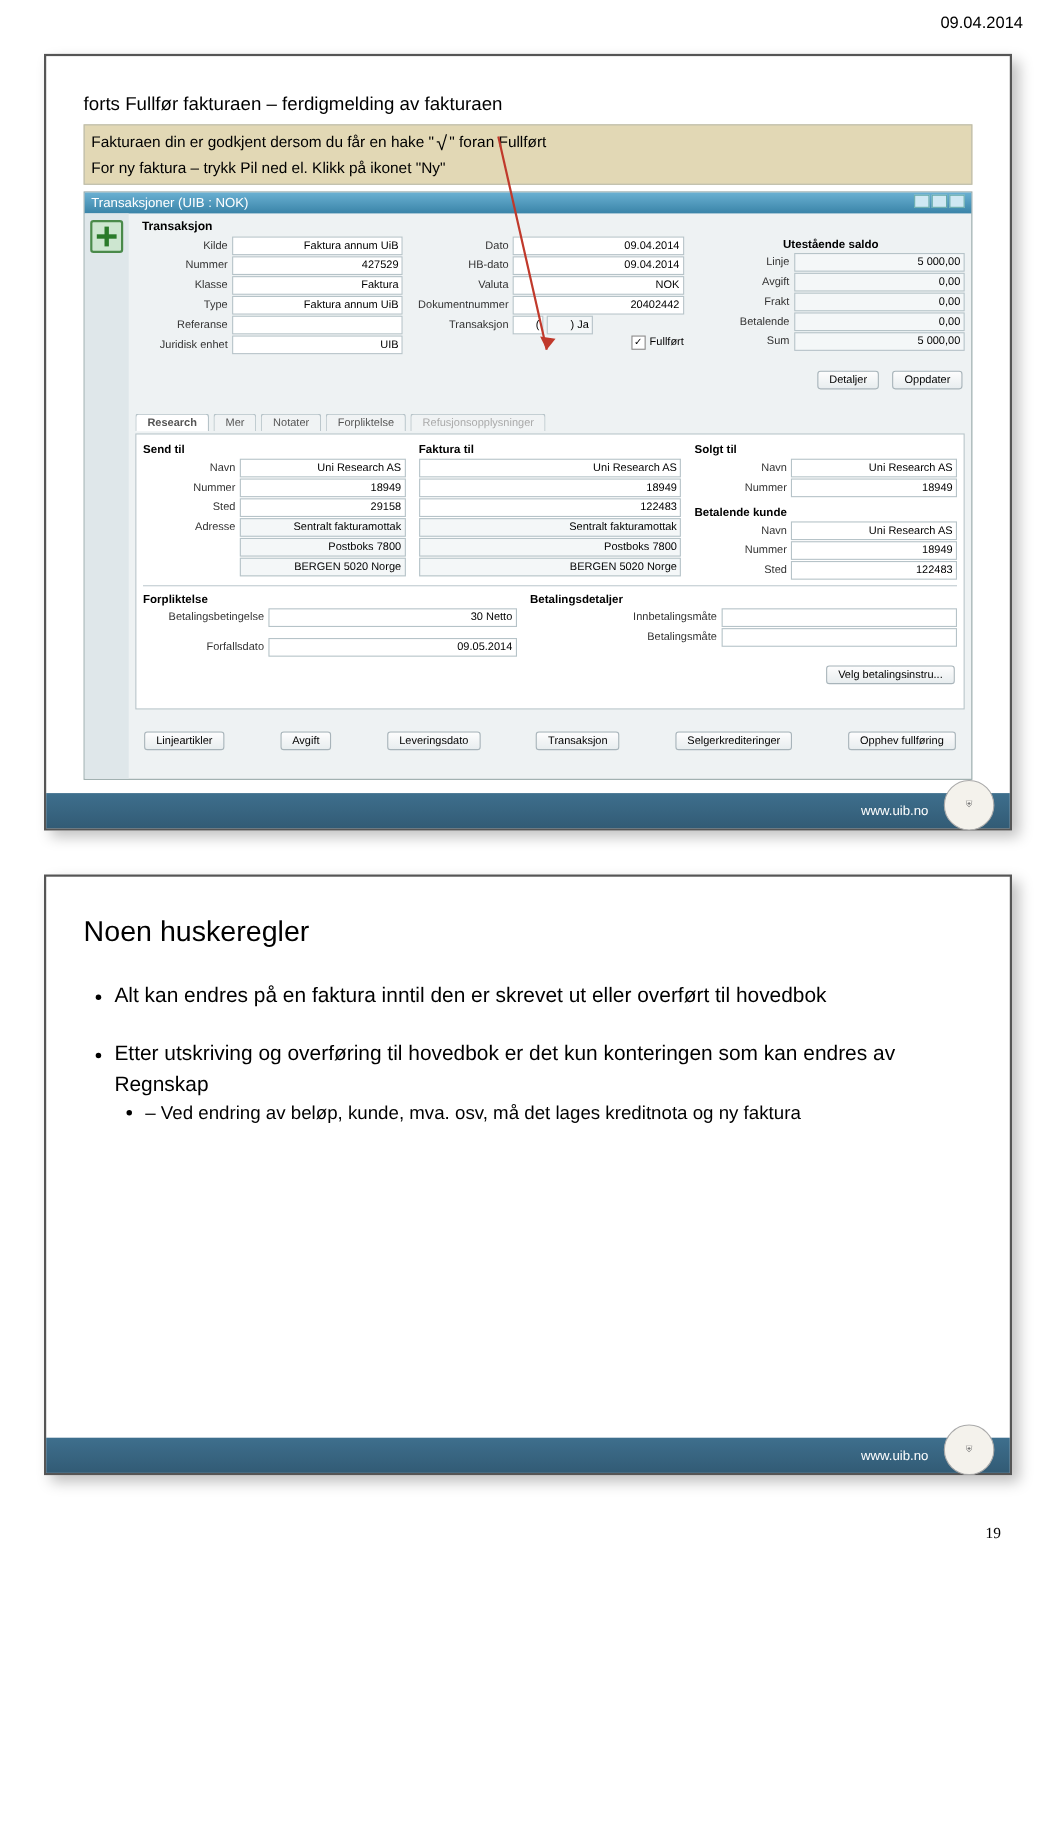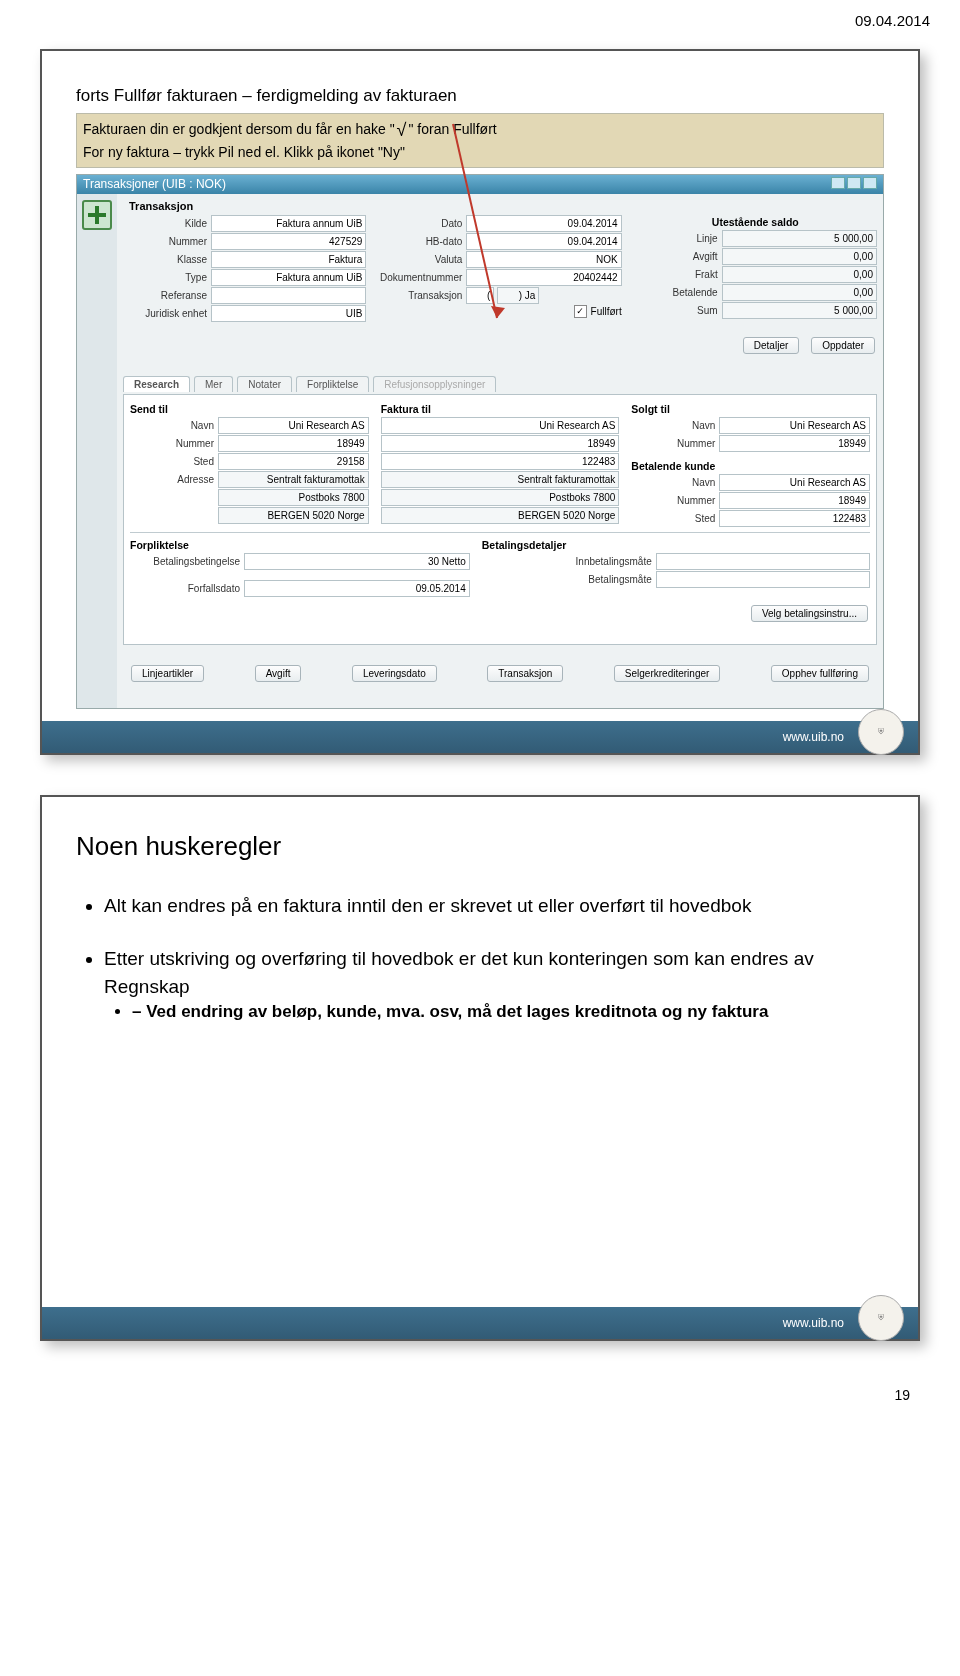--- a/index.html
+++ b/index.html
@@ -113,24 +113,24 @@
     border: 1px solid #aaa; position: absolute; right: 14px; top: -12px;
     display: flex; align-items: center; justify-content: center; font-size: 8px; color: #777;
   }
   .footer-url { margin-right: 60px; margin-left: 10px; }
 
   
   .slide2-title { font-size: 26px; margin: 6px 0 30px 0; font-weight: 400; }
   .bullets { font-size: 19px; line-height: 1.45; }
   .bullets ul { list-style: disc; padding-left: 28px; margin: 0 0 26px 0; }
   .bullets li { margin-bottom: 4px; }
-  .sub { list-style: none; padding-left: 18px; font-size: 17px; font-weight: bold; }
+  .sub { list-style: none; padding-left: 18px; font-size: 17px; }
   .sub li::before { content: "– "; }
 
-  .pagenum { text-align: right; font-size: 14px; padding: 6px 50px 20px 0; }
+  .pagenum { text-align: right; font-size: 14px; padding: 6px 50px 20px 0; font-family: Liberation Serif, serif; }
 </style>
 </head>
 <body>
 
 <div class="page-header">09.04.2014</div>
 
 <div class="slide">
   <div class="slide-inner">
     <h2 class="slide-title">
       <span style="font-size:17px">forts Fullfør fakturaen – ferdigmelding av fakturaen</span>

